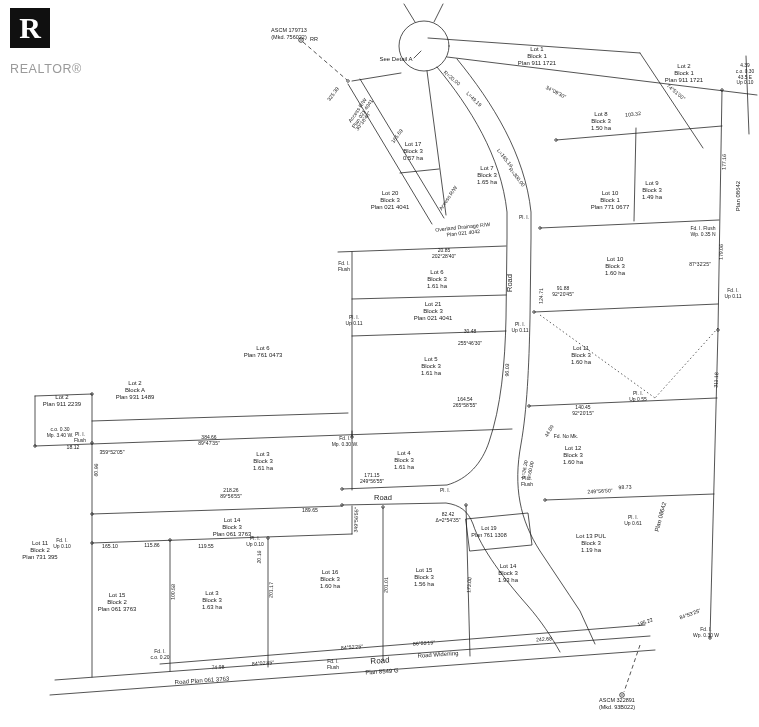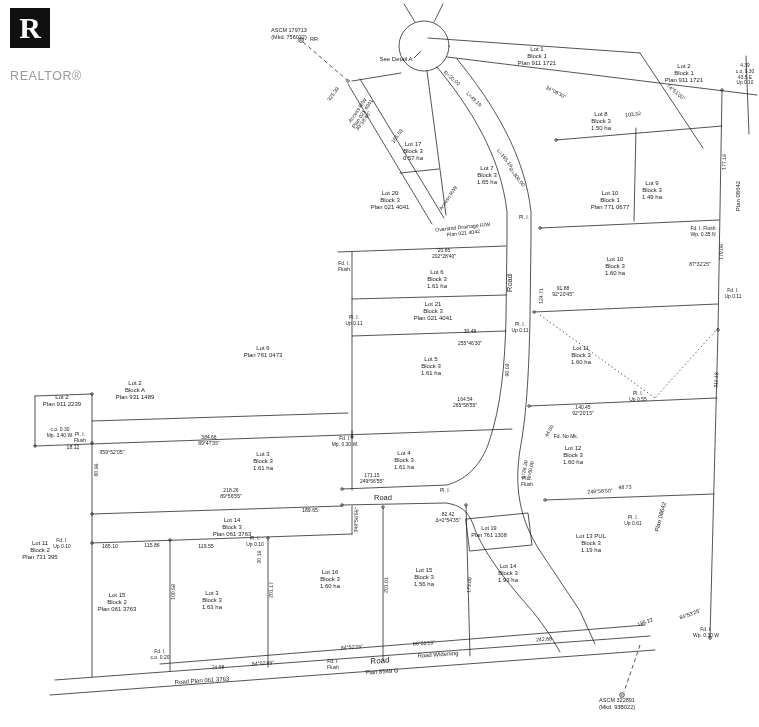--- a/index.html
+++ b/index.html
@@ -12,21 +12,21 @@
     color:#1b1b1b;
     white-space:pre;
     text-align:center;
     line-height:1.2;
     transform-origin:center center;
     pointer-events:none;
   }
   .logo { position:absolute; left:10px; top:8px; }
   .logo-box { width:40px; height:40px; background:#101010; display:flex; align-items:center; justify-content:center; }
   .logo-box span { color:#ffffff; font-family:"Liberation Serif","DejaVu Serif",serif; font-weight:700; font-size:30px; line-height:1; }
-  .logo-text { margin-top:21px; color:#9a9a9a; font-size:12.5px; letter-spacing:0.6px; }
+  .logo-text { margin-top:14px; color:#9a9a9a; font-size:12.5px; letter-spacing:0.6px; }
 </style>
 </head>
 <body>
 
 <div class="canvas">
 
   <svg class="linework" width="759" height="727" viewBox="0 0 759 727" xmlns="http://www.w3.org/2000/svg">
     <g stroke="#1b1b1b" stroke-width="0.75" fill="none" stroke-linecap="round">
 
       <circle cx="424" cy="46" r="25"></circle>

